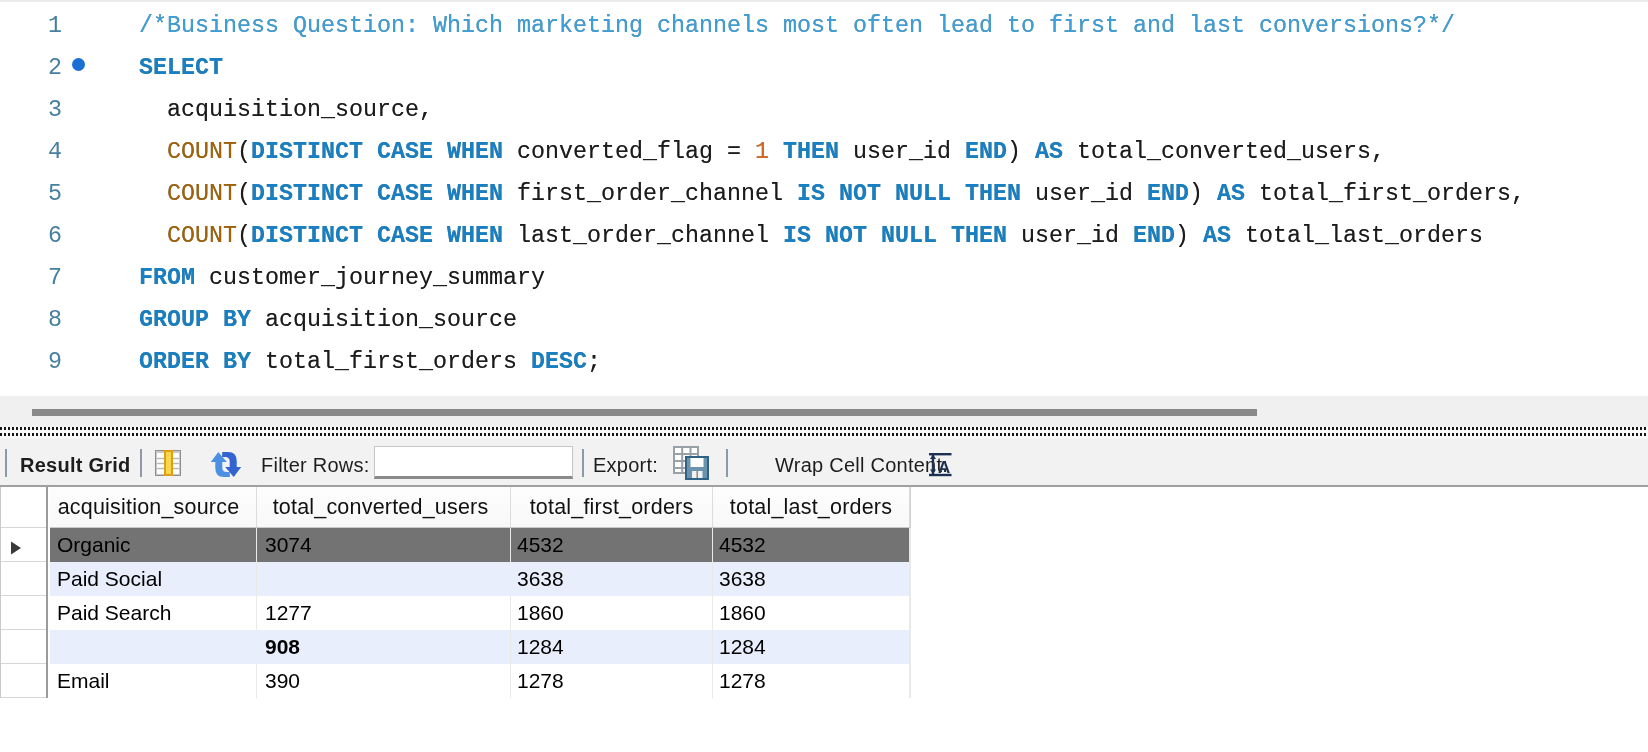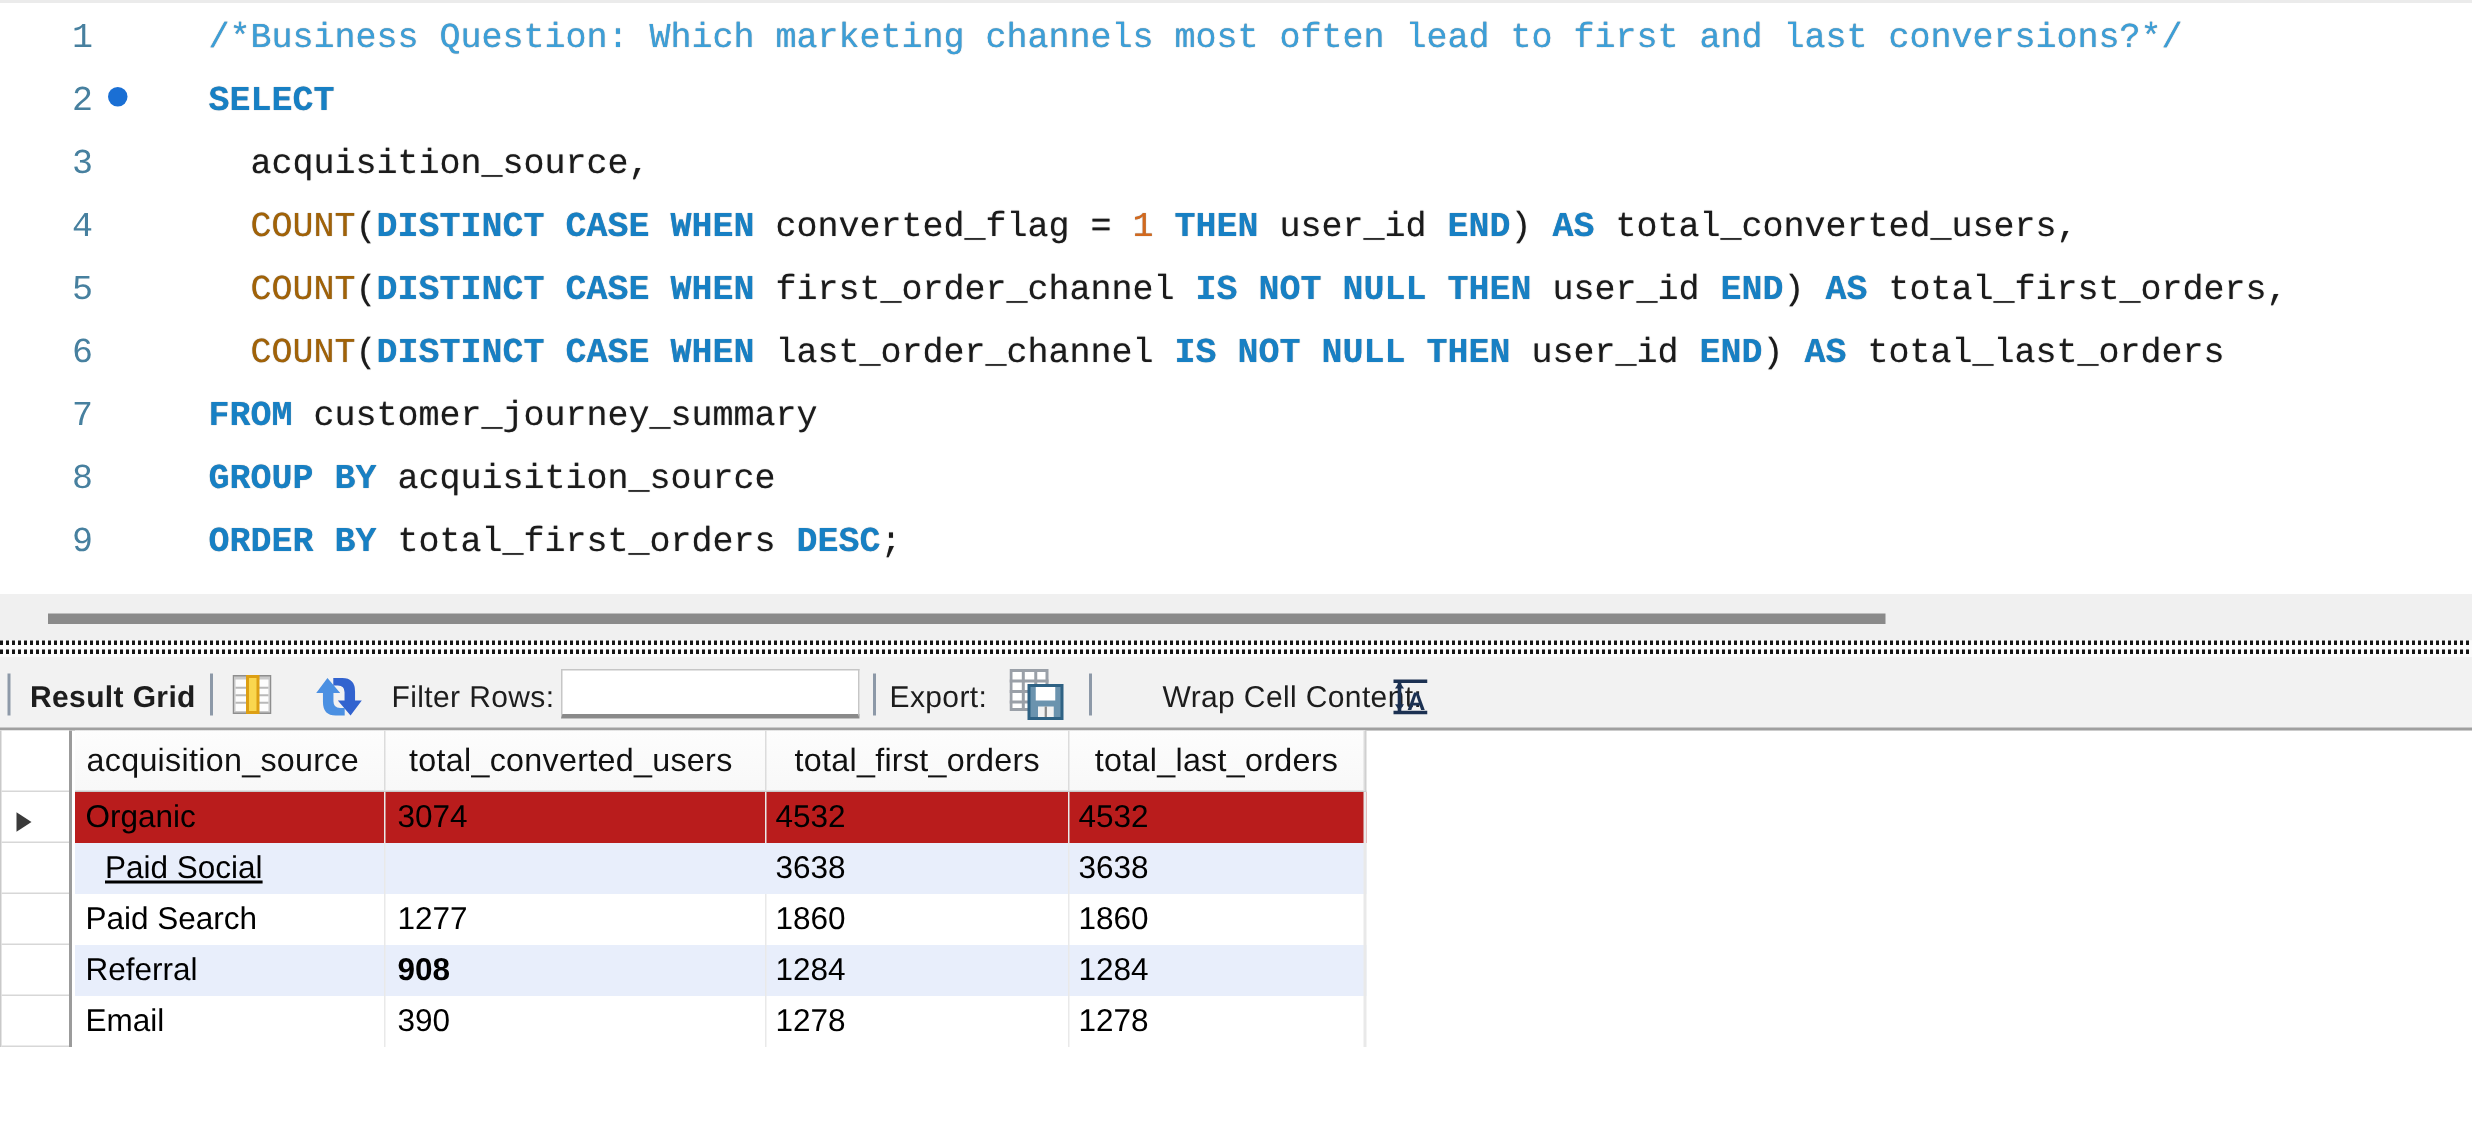--- a/index.html
+++ b/index.html
@@ -141,40 +141,39 @@
       <path d="M2 0.5 L12 7 L2 13.5 Z" fill="#3a3a3a"></path>
     </svg>
 
   <div id="headrow">
     <div class="hcell" style="left:0px; width:207px; padding-right:9px;">acquisition_source</div>
     <div class="hcell" style="left:207px; width:254px; padding-right:6px;">total_converted_users</div>
     <div class="hcell" style="left:461px; width:202px;">total_first_orders</div>
     <div class="hcell" style="left:663px; width:197px;">total_last_orders</div>
   </div>
 
-  <div class="drow" style="top:41px; background:#b91c1c;">
+  <div class="drow" style="top:41px; background:#737373;">
     <div class="dcell" style="left:0px; width:207px; padding-left:7px;">Organic</div>
     <div class="dcell" style="left:207px; width:254px; padding-left:8px;">3074</div>
     <div class="dcell" style="left:461px; width:202px; padding-left:6px;">4532</div>
     <div class="dcell" style="left:663px; width:197px; padding-left:6px;">4532</div>
   </div>
   <div class="drow" style="top:75px; background:#e8eefb;">
-    <div class="dcell" style="left:0px; width:207px; padding-left:20px;text-decoration:underline;">Paid Social</div>
+    <div class="dcell" style="left:0px; width:207px; padding-left:7px;">Paid Social</div>
     <div class="dcell" style="left:207px; width:254px; padding-left:8px;margin-top:47px;">2550</div>
     <div class="dcell" style="left:461px; width:202px; padding-left:6px;">3638</div>
     <div class="dcell" style="left:663px; width:197px; padding-left:6px;">3638</div>
   </div>
   <div class="drow" style="top:109px; background:#ffffff;">
     <div class="dcell" style="left:0px; width:207px; padding-left:7px;">Paid Search</div>
     <div class="dcell" style="left:207px; width:254px; padding-left:8px;">1277</div>
     <div class="dcell" style="left:461px; width:202px; padding-left:6px;">1860</div>
     <div class="dcell" style="left:663px; width:197px; padding-left:6px;">1860</div>
   </div>
   <div class="drow" style="top:143px; background:#e8eefb;">
-    <div class="dcell" style="left:0px; width:207px; padding-left:7px;">Referral</div>
     <div class="dcell" style="left:207px; width:254px; padding-left:8px;font-weight:bold;">908</div>
     <div class="dcell" style="left:461px; width:202px; padding-left:6px;">1284</div>
     <div class="dcell" style="left:663px; width:197px; padding-left:6px;">1284</div>
   </div>
   <div class="drow" style="top:177px; background:#ffffff;">
     <div class="dcell" style="left:0px; width:207px; padding-left:7px;">Email</div>
     <div class="dcell" style="left:207px; width:254px; padding-left:8px;">390</div>
     <div class="dcell" style="left:461px; width:202px; padding-left:6px;">1278</div>
     <div class="dcell" style="left:663px; width:197px; padding-left:6px;">1278</div>
   </div>

